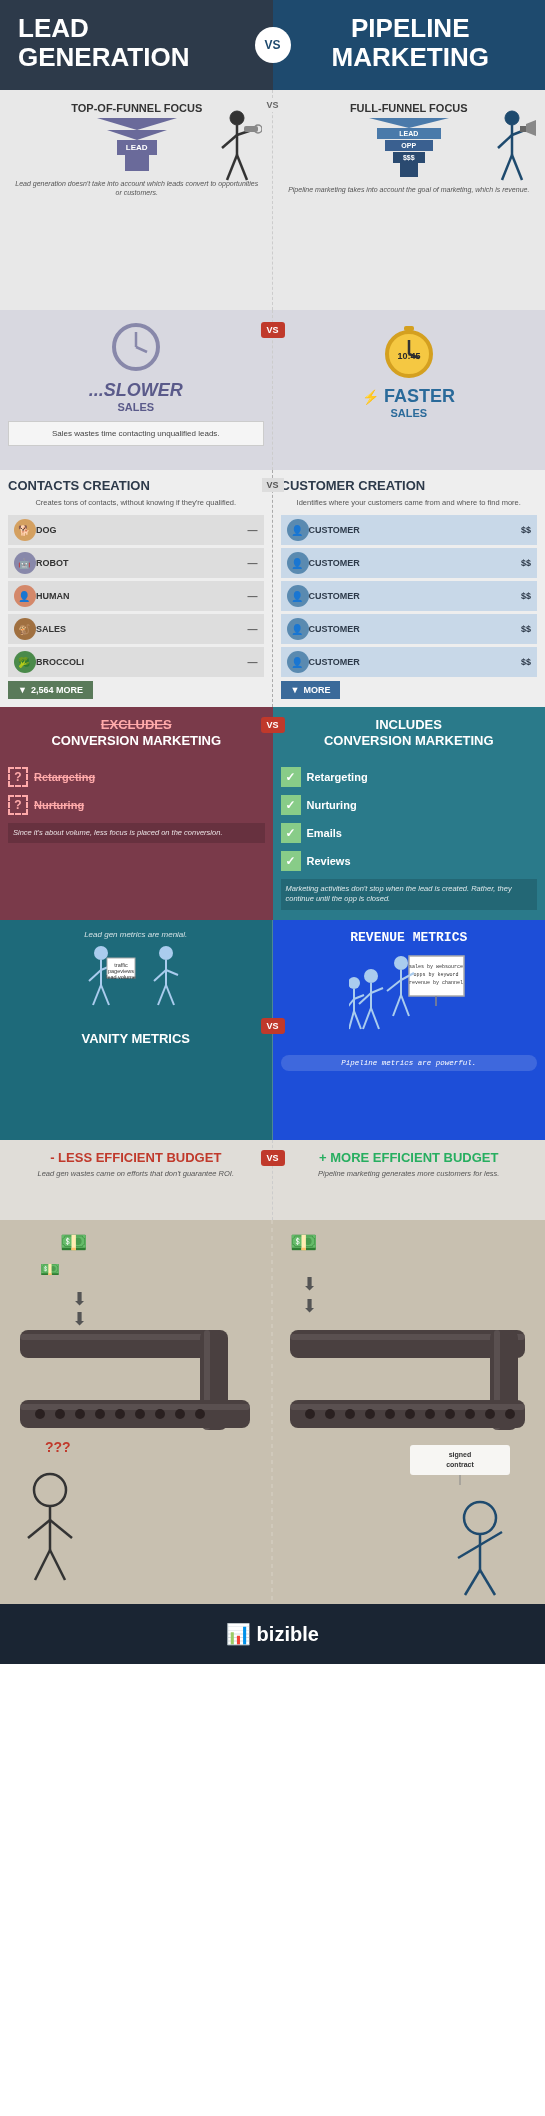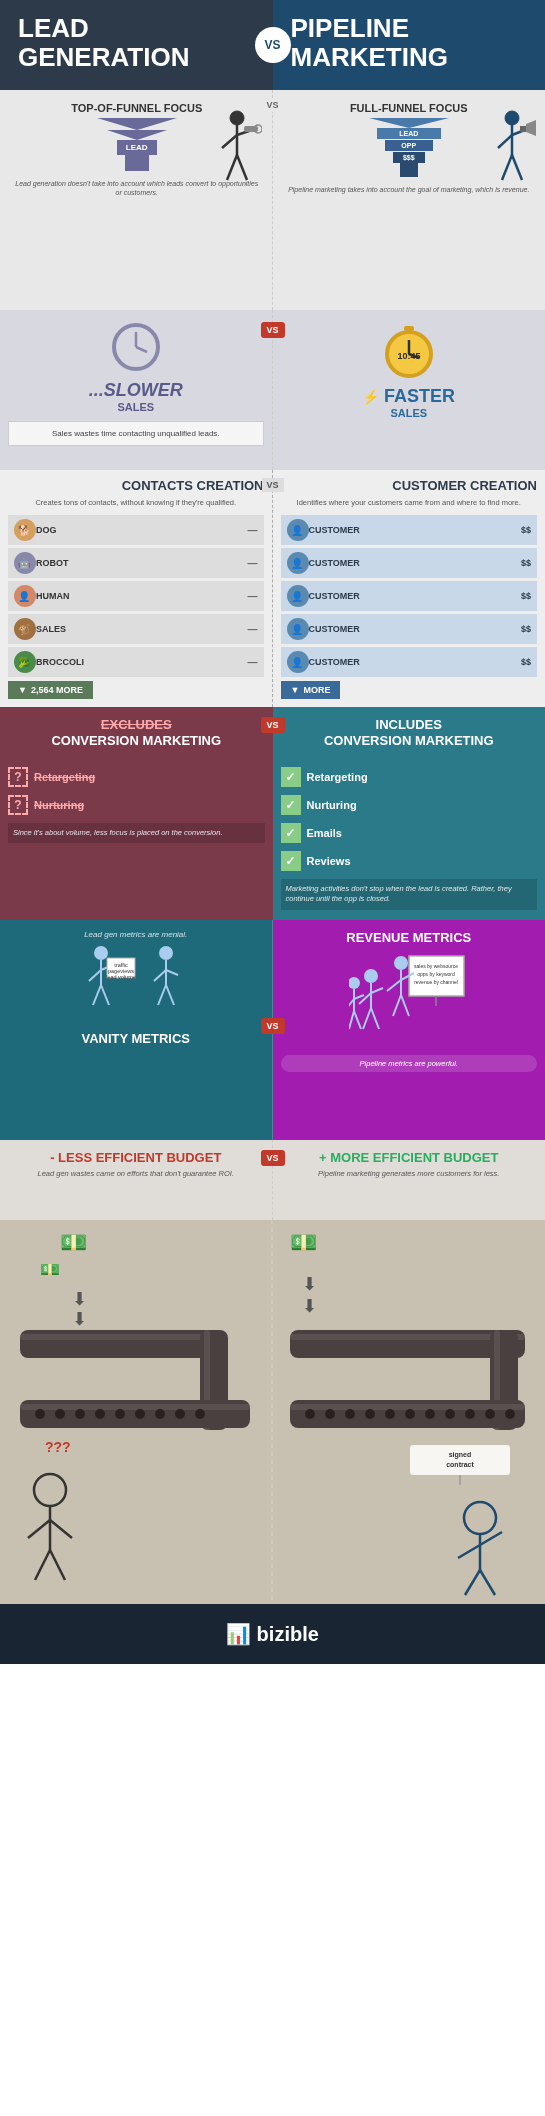--- a/index.html
+++ b/index.html
@@ -30,21 +30,21 @@
       position: relative;
     }
     .header-title {
       font-size: 26px;
       font-weight: 900;
       color: white;
       line-height: 1.1;
       text-transform: uppercase;
     }
     .header-title.right-title {
-      text-align: left;
+      text-align: center;
       padding-right: 5px;
     }
     .vs-circle {
       position: absolute;
       width: 36px;
       height: 36px;
       background: #fff;
       border-radius: 50%;
       display: flex;
       align-items: center;
@@ -127,21 +127,21 @@
     .contacts-right {
       width: 50%;
       background: #eeeeee;
       padding: 8px;
     }
     .section-heading {
       font-size: 13px;
       font-weight: 900;
       color: #2d3a4a;
       text-transform: uppercase;
-      text-align: right;
+      text-align: left;
       line-height: 1.2;
       margin-bottom: 4px;
     }
     .section-sub-text {
       font-size: 7.5px;
       color: #555;
       text-align: center;
       margin-bottom: 8px;
       line-height: 1.3;
     }
@@ -572,21 +572,21 @@
         <line x1="85" y1="42" x2="77" y2="62" stroke="#aaccee" stroke-width="2"></line>
         <line x1="85" y1="42" x2="93" y2="62" stroke="#aaccee" stroke-width="2"></line>
       </svg>
     </div>
 
     <div class="metrics-title" style="font-size:13px; font-weight:900; color:white; text-align:center; text-transform:uppercase;">VANITY METRICS</div>
   </div>
 
   <div style="position:absolute; left:50%; transform:translateX(-50%); top:50%; margin-top:-12px; z-index:10; background:#c0392b; color:white; font-size:9px; font-weight:900; padding:3px 6px; border-radius:3px;">VS</div>
 
-  <div style="width:50%; background:#a21caf; padding:10px 8px;">
+  <div style="width:50%; background:#1d4ed8; padding:10px 8px;font-family:Liberation Mono, monospace;">
     <div class="metrics-title" style="font-size:13px; font-weight:900; color:white; text-align:center; text-transform:uppercase; margin-bottom:6px;">REVENUE METRICS</div>
 
     <div style="display:flex; justify-content:center;">
       <svg width="120" height="100" viewBox="0 0 120 100">
 
         <rect x="60" y="5" width="55" height="40" fill="white" stroke="#aaa" stroke-width="1.5"></rect>
         <text x="87" y="17" font-size="5" text-anchor="middle" fill="#333">sales by websource</text>
         <text x="87" y="25" font-size="5" text-anchor="middle" fill="#333">opps by keyword</text>
         <text x="87" y="33" font-size="5" text-anchor="middle" fill="#333">revenue by channel</text>
         <line x1="87" y1="45" x2="87" y2="55" stroke="#888" stroke-width="1.5"></line>

